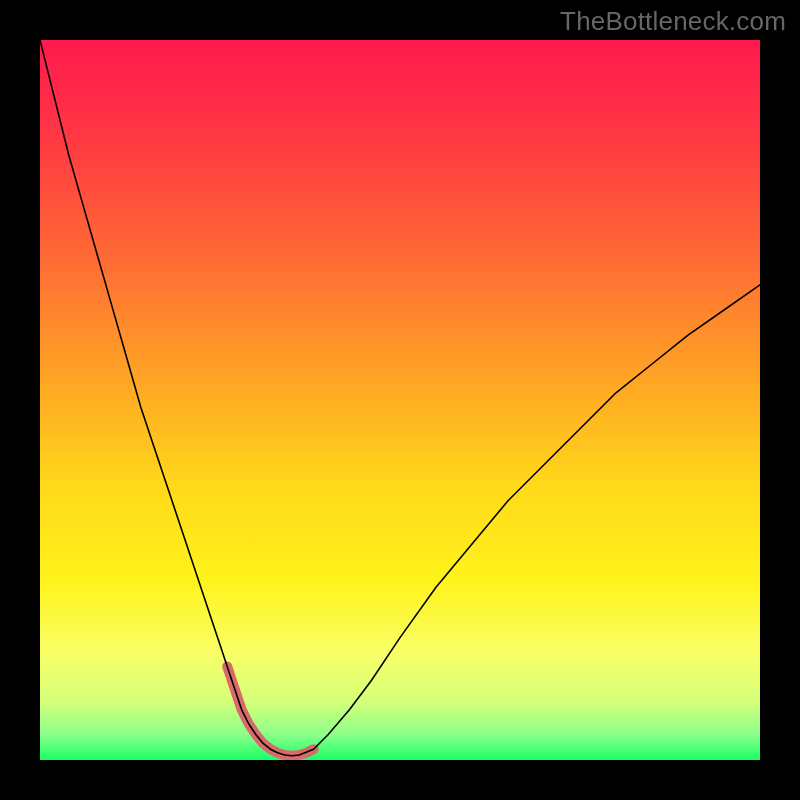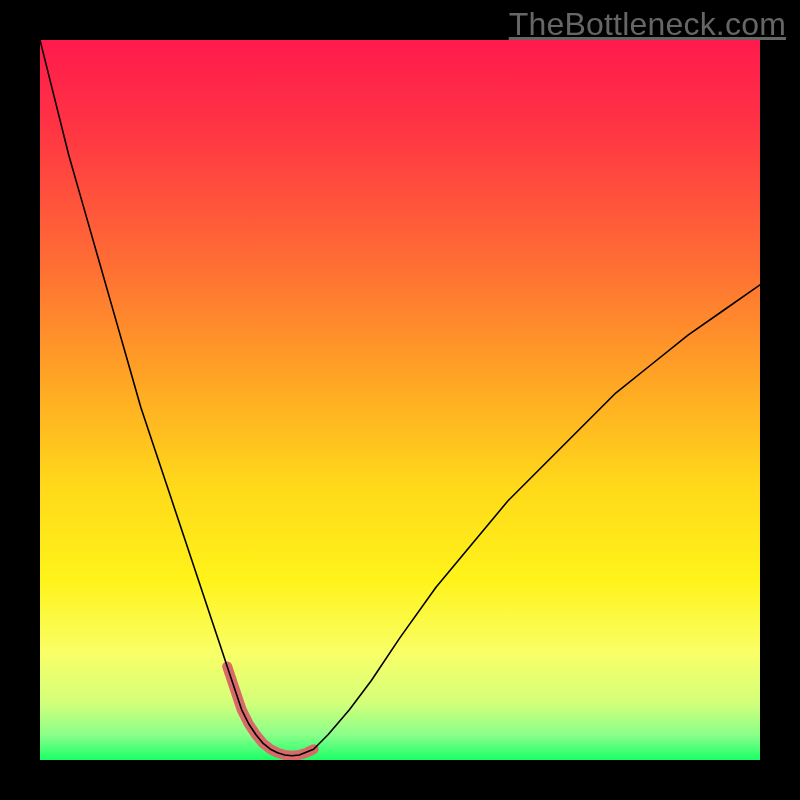--- a/index.html
+++ b/index.html
@@ -11,25 +11,24 @@
     width: 800px;
     height: 800px;
     position: relative;
     background: #000;
   }
   .watermark {
     position: absolute;
     top: 6px;
     right: 14px;
     font-family: Arial, Helvetica, sans-serif;
-    font-size: 32px;
+    font-size: 26px;
     color: #666;
     z-index: 5;
     letter-spacing: 0.2px;
-    text-decoration: underline;
   }
   .plot {
     position: absolute;
     left: 40px;
     top: 40px;
     width: 720px;
     height: 720px;
   }
   .gradient {
     position: absolute;

